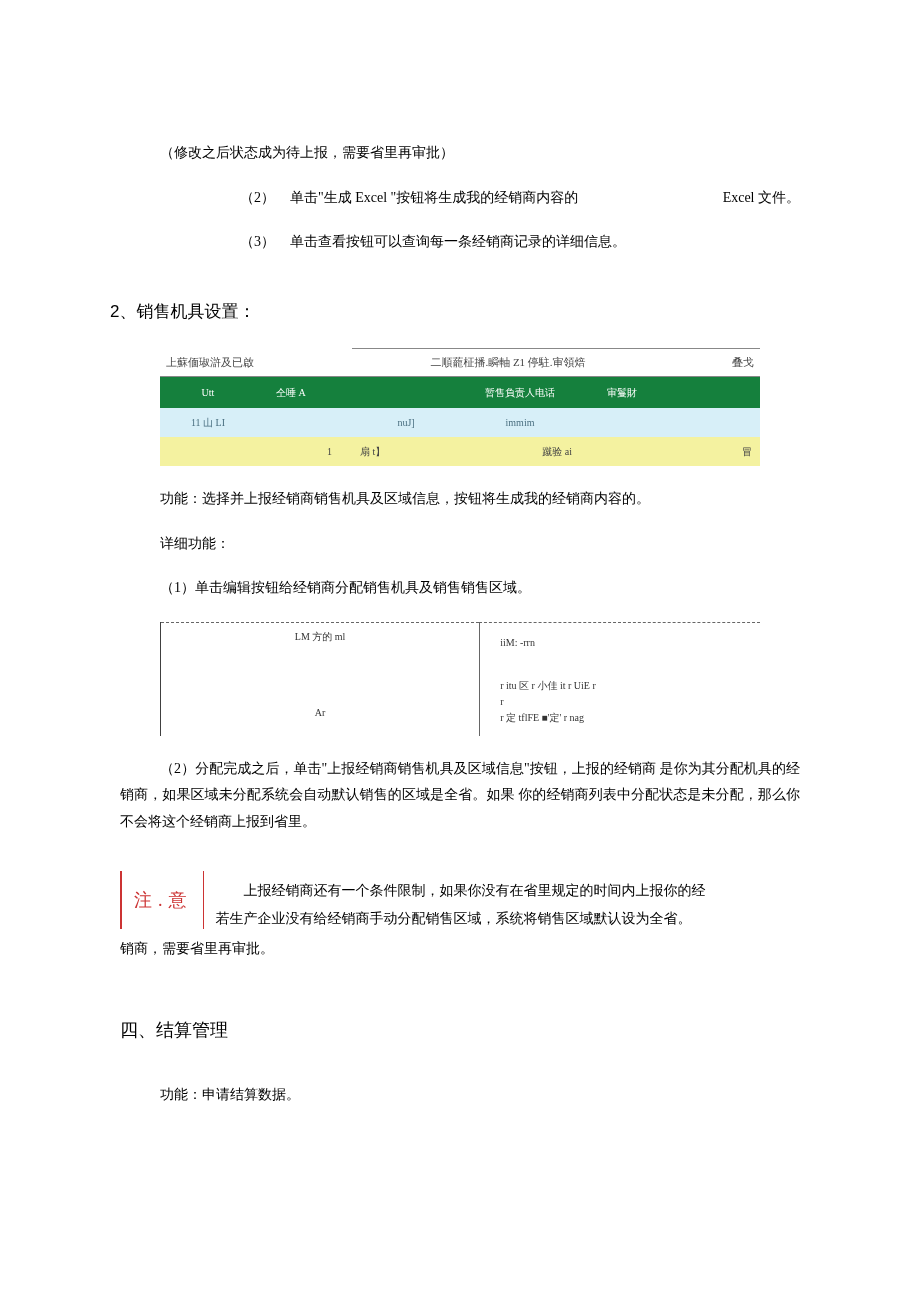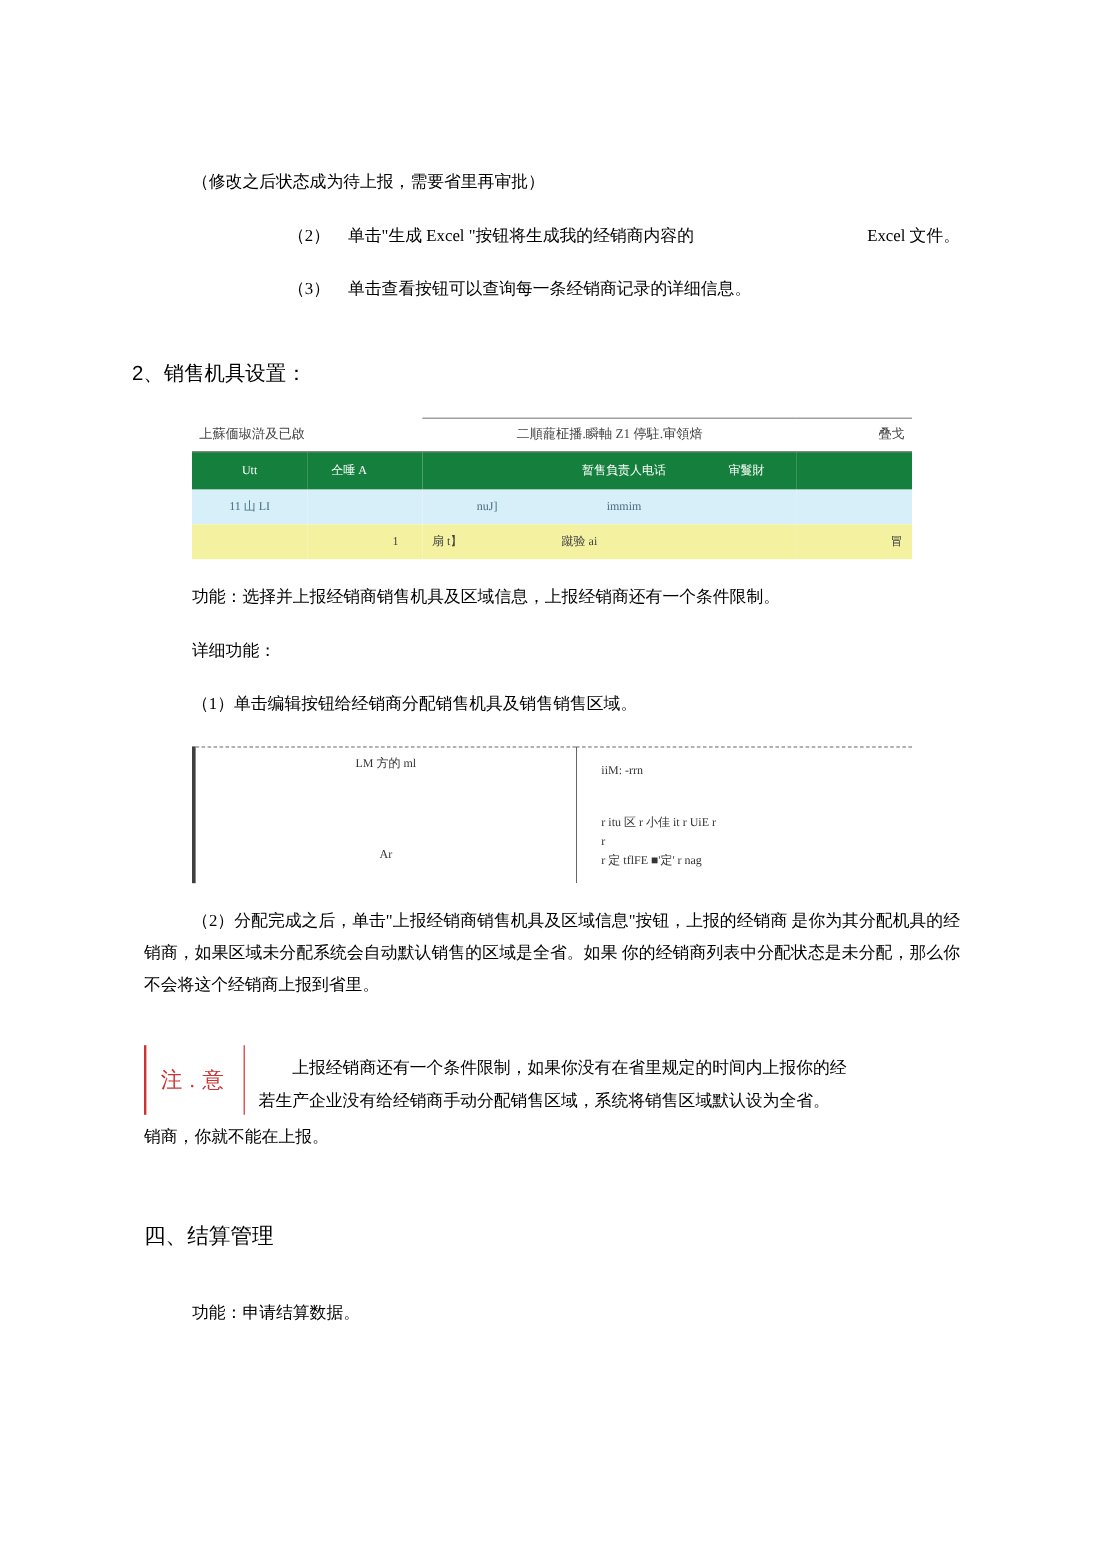--- a/index.html
+++ b/index.html
@@ -69,25 +69,25 @@
     color: #4a6f80;
     padding: 5px 20px;
     font-size: 10px;
     text-align: center;
   }
   .yellow-row td {
     background: #f4f2a0;
     color: #444;
     padding: 5px 8px;
     font-size: 10px;
-    text-align: left;
+    text-align: right;
   }
   .diagram {
     margin: 20px 40px;
-    border-left: 3px solid #404040;
+    border-left: 1px solid #404040;
     display: flex;
     font-size: 10px;
     color: #333;
   }
   .diagram .col {
     padding: 10px 8px;
   }
   .diagram .col-left {
     flex: 1.2;
     border-top: 1px dashed #666;
@@ -185,21 +185,21 @@
       <td style="text-align:right;padding-right:20px">1</td>
       <td style="text-align:left">扇 t】</td>
       <td>蹴验 ai</td>
       <td></td>
       <td style="text-align:right">冒</td>
     </tr>
   </tbody>
     </table>
 </div>
 
-<div class="indent-1" style="margin-top:14px">功能：选择并上报经销商销售机具及区域信息，上报经销商还有一个条件限制。</div>
+<div class="indent-1" style="margin-top:14px">功能：选择并上报经销商销售机具及区域信息，按钮将生成我的经销商内容的。</div>
 <div class="indent-1" style="margin-top:18px">详细功能：</div>
 <div class="indent-1" style="margin-top:18px">（1）单击编辑按钮给经销商分配销售机具及销售销售区域。</div>
 
 <div class="diagram">
   <div class="col col-left">
     <div class="label-top">LM 方的 ml</div>
     <div class="label-mid">Ar</div>
   </div>
   <div class="col col-right">
     <div class="hdr">iiM:    -rrn</div>
@@ -215,16 +215,16 @@
   <span class="first-indent"></span><span>（2）分配完成之后，单击"上报经销商销售机具及区域信息"按钮，上报的经销商 是你为其分配机具的经销商，如果区域未分配系统会自动默认销售的区域是全省。如果 你的经销商列表中分配状态是未分配，那么你不会将这个经销商上报到省里。</span>
 </div>
 
 <div class="note-box">
   <div class="note-left">注.意</div>
   <div class="note-right">
     <div style="margin-top:6px"><span style="display:inline-block;width:28px"></span><span>上报经销商还有一个条件限制，如果你没有在省里规定的时间内上报你的经</span></div>
     <div>若生产企业没有给经销商手动分配销售区域，系统将销售区域默认设为全省。</div>
   </div>
 </div>
-<div class="note-continue">销商，你就不能在上报。</div>
+<div class="note-continue">销商，需要省里再审批。</div>
 
 <div class="big-title">四、结算管理</div>
 <div class="indent-1">功能：申请结算数据。</div>
 
 </body></html>

